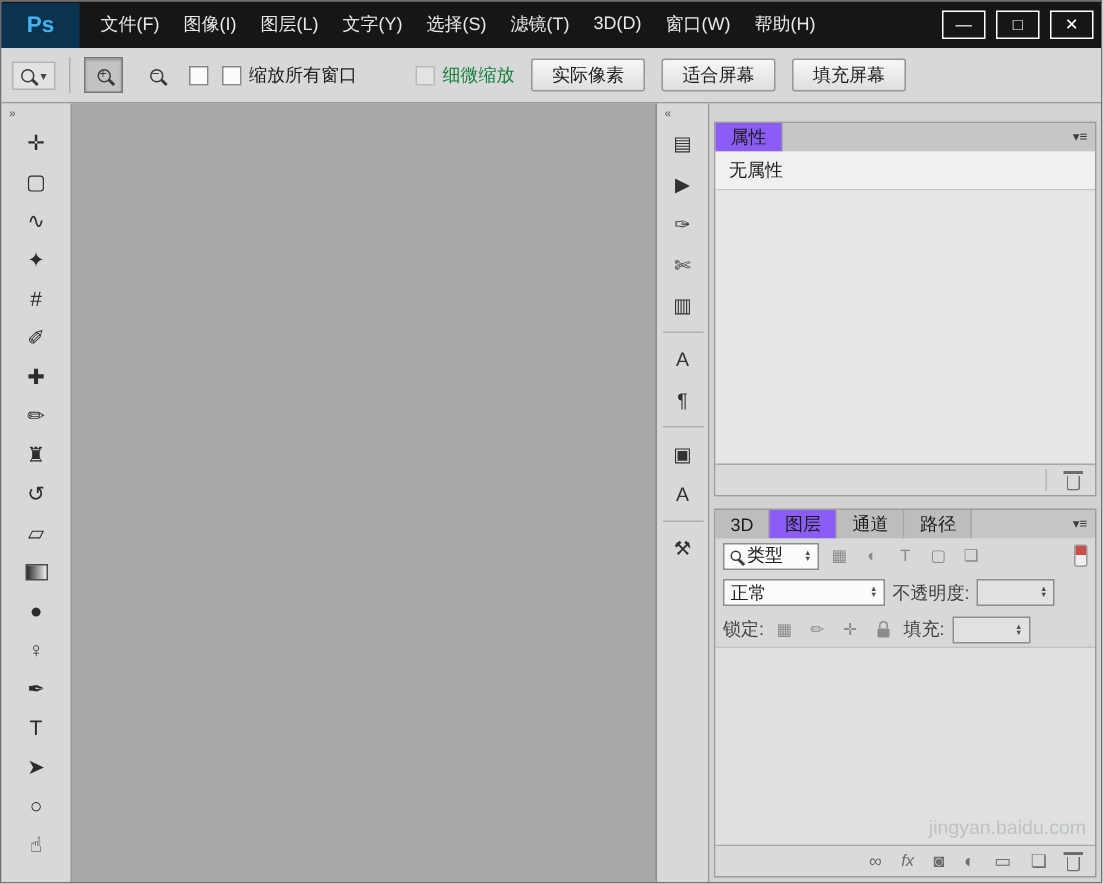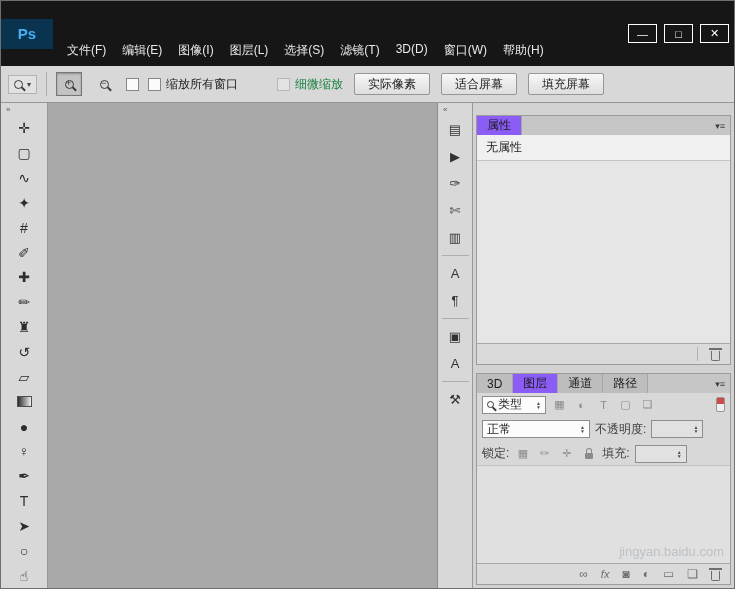--- a/index.html
+++ b/index.html
@@ -4,21 +4,21 @@
 <style>
   * { box-sizing: border-box; margin: 0; padding: 0; }
   html,body { width:735px; height:589px; overflow:hidden;
     font-family:"Liberation Sans","DejaVu Sans",sans-serif; font-size:12px; color:#1b1b1b; }
   .window { width:735px; height:589px; border:1px solid #6f6f6f; display:flex; flex-direction:column; background:#d6d6d6; }
 
   
   .titlebar { flex:0 0 30px; background:#161616; display:flex; align-items:center; color:#e8e8e8; }
   .logo { width:52px; height:30px; background:#0a3350; color:#46b1f2; font-weight:bold; font-size:15px;
           display:flex; align-items:center; justify-content:center; }
-  .menus { display:flex; margin-left:6px; white-space:nowrap; overflow:hidden; flex:1;margin-top:34px; }
+  .menus { display:flex; margin-left:6px; white-space:nowrap; overflow:hidden; flex:1; }
   .menu-item { padding:7px 8px; cursor:default; }
   .win-controls { display:flex; gap:7px; margin:0 5px 0 4px; }
   .win-btn { width:29px; height:19px; border:1px solid #ffffff; color:#fff; font-size:11px;
              display:flex; align-items:center; justify-content:center; background:transparent; }
 
   
   .optionsbar { flex:0 0 37px; background:#d8d8d8; border-bottom:1px solid #979797;
                 display:flex; align-items:center; padding:0 7px; gap:9px; }
   .tool-preset { display:flex; align-items:center; gap:4px; padding:4px 5px; border:1px solid #b3b3b3; background:#e2e2e2; }
   .preset-arrow { font-size:8px; color:#444; }
@@ -95,23 +95,23 @@
 </style>
 </head>
 <body>
 
 <div class="window">
 
   <div class="titlebar">
     <div class="logo">Ps</div>
     <div class="menus">
       <span class="menu-item">文件(F)</span>
-      <span class="menu-item">编辑(E)</span>
       <span class="menu-item">图像(I)</span>
       <span class="menu-item">图层(L)</span>
+      <span class="menu-item">文字(Y)</span>
       <span class="menu-item">选择(S)</span>
       <span class="menu-item">滤镜(T)</span>
       <span class="menu-item">3D(D)</span>
       <span class="menu-item">窗口(W)</span>
       <span class="menu-item">帮助(H)</span>
     </div>
     <div class="win-controls">
       <div class="win-btn">—</div>
       <div class="win-btn">□</div>
       <div class="win-btn">✕</div>

